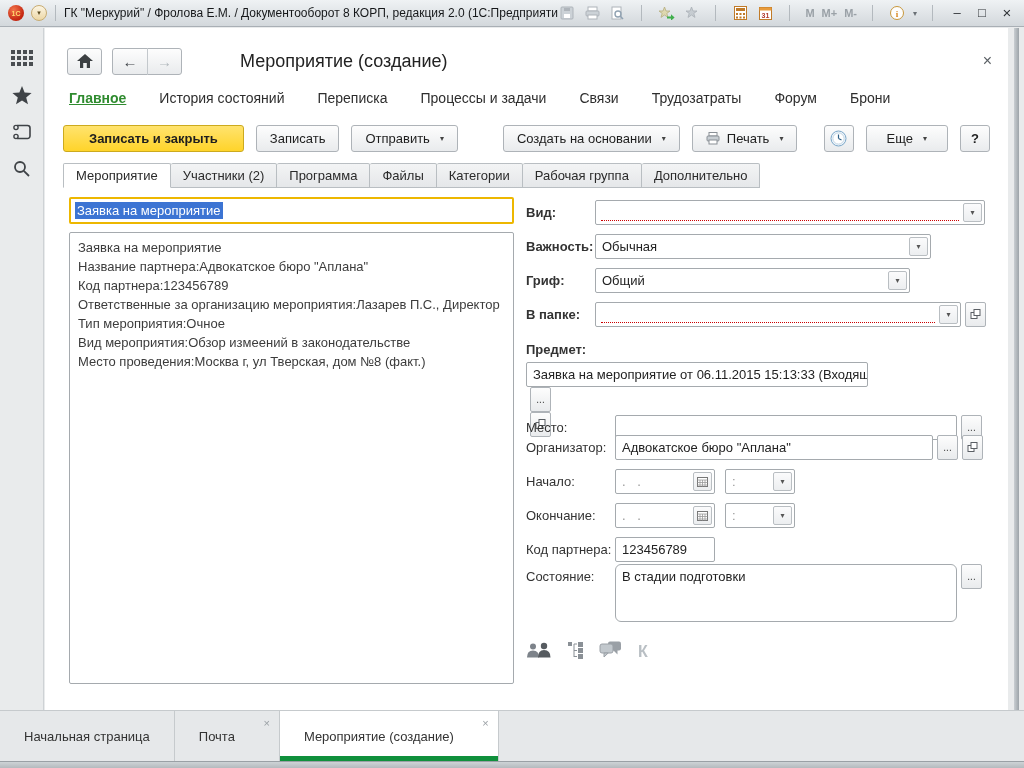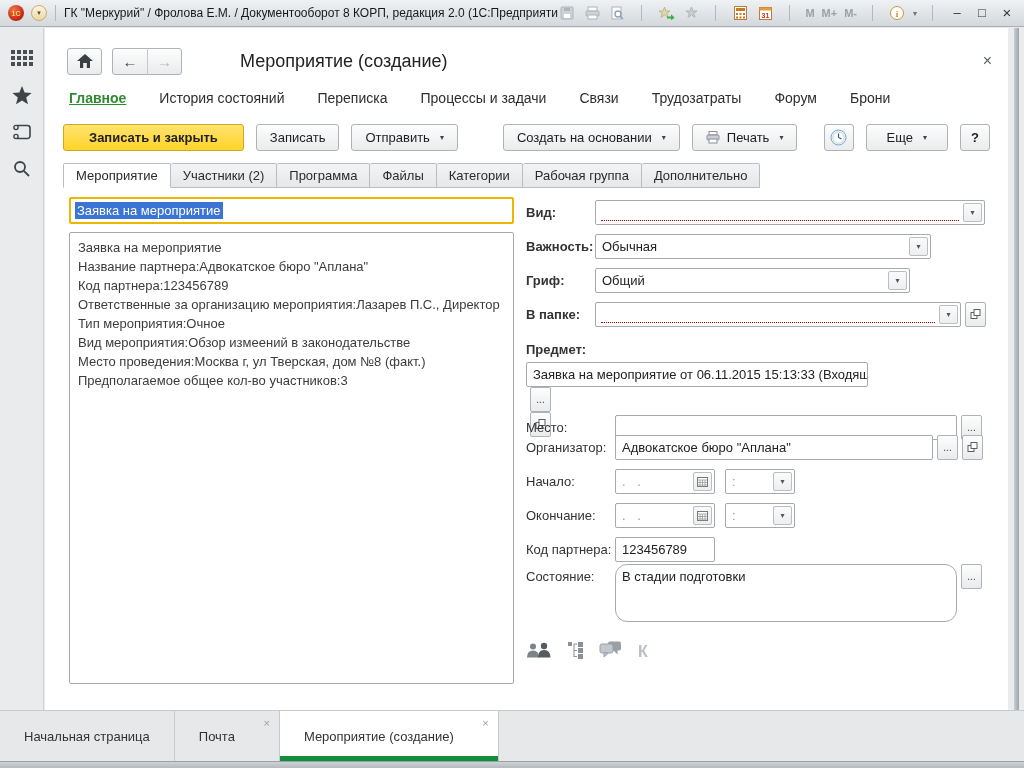--- a/index.html
+++ b/index.html
@@ -69,21 +69,21 @@
   .navpair .cell.back { color:#3b3f44; }
   .navpair .cell.fwd { color:#b3b9be; border-left:1px solid #c3c8cc; }
   .page-title { margin-left:58px; font-size:18px; color:#222; }
   .form-close { margin-left:auto; font-size:16px; color:#5a5f64; line-height:16px; }
 
   
   .nav-row { position:absolute; top:62px; left:24px; display:flex; gap:33px; font-size:14px; color:#2e2e2e; }
   .nav-item.active { color:#2f8b2f; font-weight:bold; text-decoration:underline; }
 
   
-  .toolbar { position:absolute; top:96px; left:18px; right:18px; height:28px; display:flex; align-items:flex-start; gap:12px; }
+  .toolbar { position:absolute; top:96px; left:18px; right:18px; height:28px; display:flex; align-items:center; gap:12px; }
   .btn {
     height:27px; padding:0 13px; display:inline-flex; align-items:center; gap:7px;
     background:linear-gradient(#fdfdfd,#e9ebed); border:1px solid #aeb3b8; border-radius:3px;
     font-size:13px; color:#1e1e1e; white-space:nowrap;
   }
   .btn .caret { font-size:8px; color:#444; margin-left:3px; }
   .btn-yellow {
     background:linear-gradient(#ffe univers36e,#ffd42a);
     background:linear-gradient(#ffe36e,#ffd42a);
     border-color:#ccaa1e; font-weight:bold; padding:0 25px;
@@ -136,21 +136,21 @@
   }
   .req-line { position:absolute; left:5px; right:25px; bottom:3px; border-bottom:1px dotted #c00; }
   .small-btn {
     width:21px; height:25px; margin-left:4px; flex:0 0 auto;
     border:1px solid #aeb3b8; border-radius:2px; background:linear-gradient(#fdfdfd,#e9ebed);
     display:flex; align-items:center; justify-content:center; font-size:10px; color:#444; line-height:10px;
   }
   .ph { color:#999; }
   .date-ph { letter-spacing:4px; }
   .state-box {
-    position:relative; width:342px; height:58px; border:1px solid #a5aaae; border-radius:12px;
+    position:relative; width:342px; height:58px; border:1px solid #a5aaae; border-radius:6px;
     background:#fff; font-size:13px; padding:4px 6px;
   }
   .icons-row { position:absolute; left:481px; top:613px; display:flex; align-items:center; gap:15px; }
   .k-letter { font-size:16px; font-weight:bold; color:#b9bfc4; }
 
   
   .bottom-tabs {
     position:absolute; left:0; right:0; bottom:7px; height:51px;
     background:#e6e8ea; border-top:1px solid #c6cacd; display:flex;
   }
@@ -368,21 +368,20 @@
     <span class="sel">Заявка на мероприятие</span>
   </div>
   <div class="desc-box">
     <div>Заявка на мероприятие</div>
     <div>Название партнера:Адвокатское бюро "Аплана"</div>
     <div>Код партнера:123456789</div>
     <div>Ответственные за организацию мероприятия:Лазарев П.С., Директор</div>
     <div>Тип мероприятия:Очное</div>
     <div>Вид мероприятия:Обзор измеений в законодательстве</div>
     <div>Место проведения:Москва г, ул Тверская, дом №8 (факт.)</div>
-    <div>Предполагаемое общее кол-во участников:3</div>
   </div>
 
   <div class="row" style="top:172px;">
     <span class="flabel lab-n">Вид:</span>
     <span class="field" style="width:390px;">
       <span></span>
       <span class="req-line"></span>
       <span class="combo-btn">▾</span>
     </span>
   </div>

